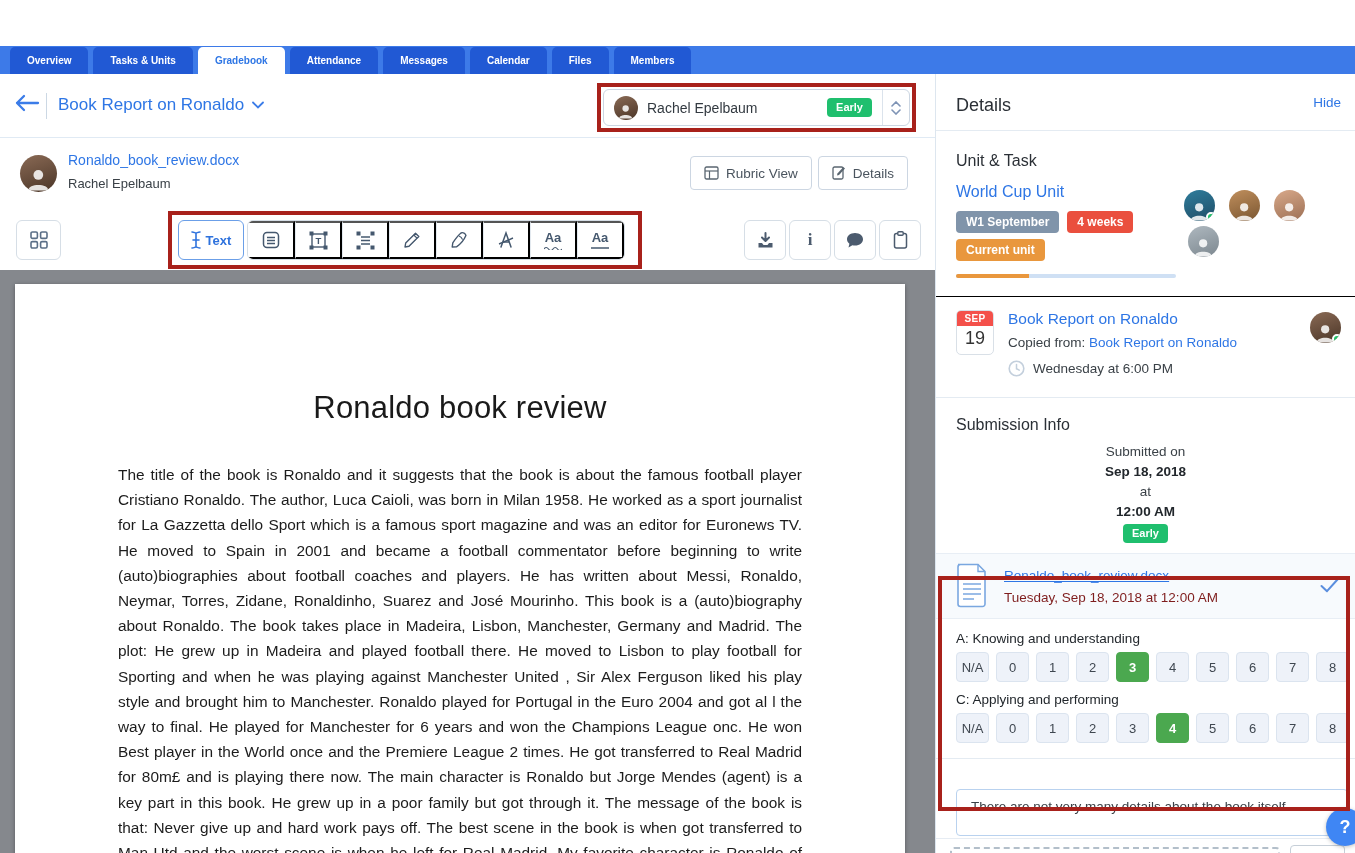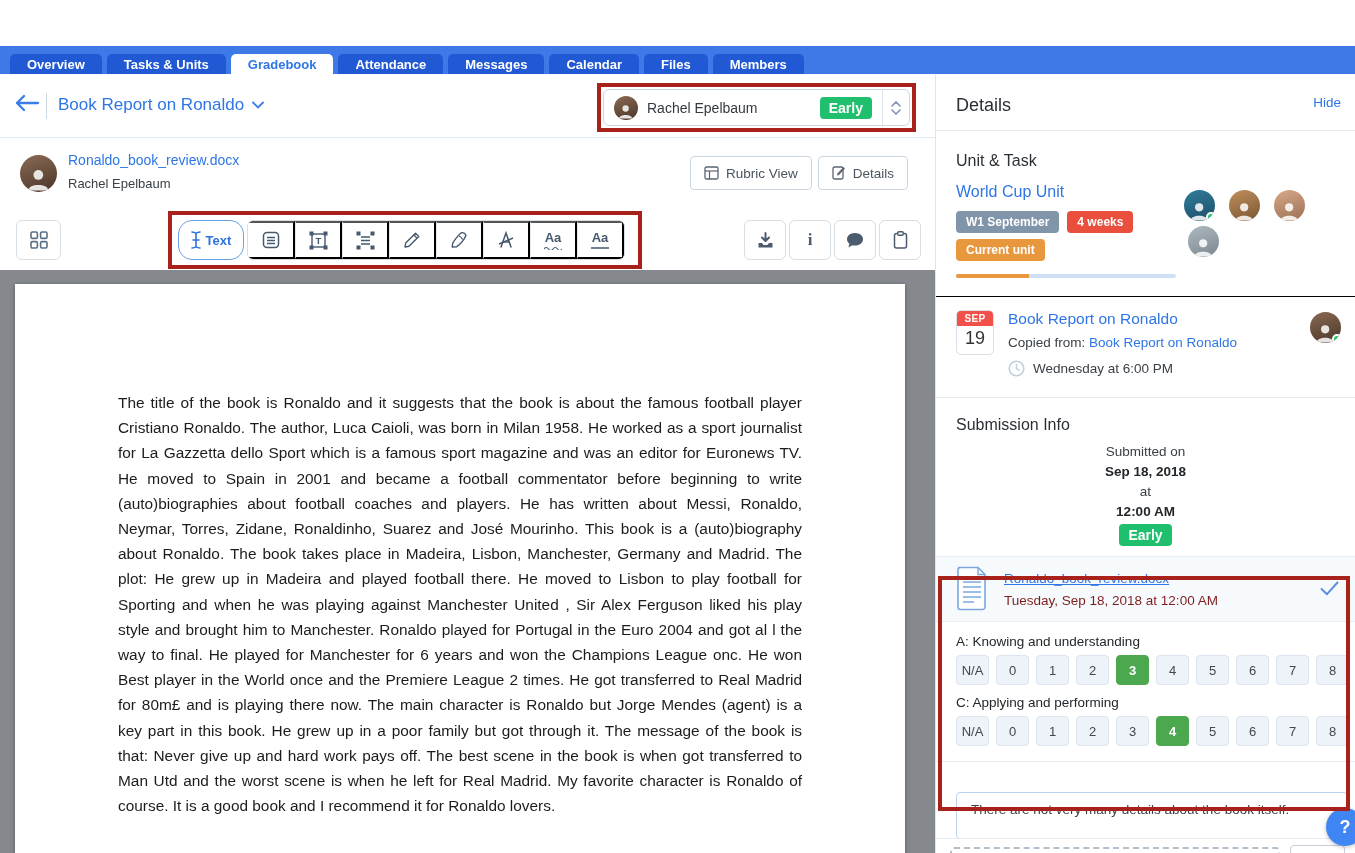--- a/index.html
+++ b/index.html
@@ -3,21 +3,21 @@
 <meta charset="utf-8">
 <style>
   * { box-sizing: border-box; margin: 0; padding: 0; }
   body { font-family: "Liberation Sans", sans-serif; background:#fff; }
   #app { position: relative; width: 1355px; height: 853px; background:#fff; overflow: hidden; }
 
   
   .topbar { position:absolute; left:0; top:0; width:1355px; height:46px; background:#3d7ae8; }
   .topbar h1 { color:#fff; font-size:20px; font-weight:700; padding:11px 0 0 17px; letter-spacing:.2px; }
   .tabbar { position:absolute; left:0; top:46px; width:1355px; height:28px; background:#3d7ae8; display:flex; align-items:flex-end; padding-left:10px; gap:5px; }
-  .tab { height:20px; background:#2159d4; color:#fff; font-size:13px; font-weight:700; border-radius:5px 5px 0 0; padding:0 17px; display:flex; align-items:center; cursor:pointer; }
+  .tab { height:27px; background:#2159d4; color:#fff; font-size:10px; font-weight:700; border-radius:5px 5px 0 0; padding:0 17px; display:flex; align-items:center; cursor:pointer; }
   .tab.active { background:#fff; color:#2e76e5; }
 
   
   .left-pane { position:absolute; left:0; top:74px; width:935px; height:779px; background:#fff; }
   .title-row { position:relative; height:64px; border-bottom:1px solid #e0eaf4; }
   .back-arrow { position:absolute; left:14px; top:20px; cursor:pointer; }
   .nav-divider { position:absolute; left:46px; top:19px; width:1px; height:26px; background:#ccd8e4; }
   .page-title { position:absolute; left:58px; top:21px; color:#2e76e5; font-size:17px; font-weight:500; display:flex; align-items:center; gap:8px; cursor:pointer; }
 
   .selector-outer { position:absolute; left:603px; top:89px; width:307px; height:37px; background:#fff; border:1px solid #ccd6e2; border-radius:6px; display:flex; align-items:stretch; z-index:5; }
@@ -37,21 +37,21 @@
   .file-row { position:relative; height:72px; }
   .file-row .avatar { position:absolute; left:20px; top:17px; width:37px; height:37px; }
   .file-link { position:absolute; left:68px; top:14px; font-size:14px; color:#2e76e5; cursor:pointer; }
   .file-author { position:absolute; left:68px; top:38px; font-size:13px; color:#3a4147; }
   .hdr-btns { position:absolute; right:27px; top:18px; display:flex; gap:6px; }
   .btn { display:flex; align-items:center; gap:7px; height:34px; padding:0 13px; background:#fff; border:1px solid #ccd6e2; border-radius:4px; font-size:13.5px; color:#4a545e; cursor:pointer; }
 
   .tool-row { position:relative; height:60px; }
   .grid-btn { position:absolute; left:16px; top:10px; width:45px; height:40px; border:1px solid #d6dee6; border-radius:6px; background:#fff; display:flex; align-items:center; justify-content:center; cursor:pointer; }
   .tool-group { position:absolute; left:178px; top:10px; display:flex; }
-  .tool-text-btn { width:66px; height:40px; border:1px solid #6b9fe8; border-radius:14px; background:#fff; color:#2e72dd; display:flex; align-items:center; justify-content:center; gap:5px; font-size:13px; font-weight:700; cursor:pointer; margin-right:3px; }
+  .tool-text-btn { width:66px; height:40px; border:1px solid #6b9fe8; border-radius:6px; background:#fff; color:#2e72dd; display:flex; align-items:center; justify-content:center; gap:5px; font-size:13px; font-weight:700; cursor:pointer; margin-right:3px; }
   .tg { display:flex; border:1px solid #d6dee6; border-radius:6px; overflow:hidden; }
   .tg-btn { width:47px; height:38px; background:#fff; border-left:1px solid #e3e9ef; display:flex; align-items:center; justify-content:center; color:#45586e; cursor:pointer; }
   .tg-btn:first-child { border-left:none; }
   .aa { font-size:13px; font-weight:700; color:#45586e; line-height:1; }
   .actions { position:absolute; left:744px; top:10px; display:flex; gap:3px; }
   .act-btn { width:42px; height:40px; border:1px solid #d6dee6; border-radius:6px; background:#fff; display:flex; align-items:center; justify-content:center; color:#4c5b6e; cursor:pointer; font-weight:700; }
 
   .doc-viewer { position:absolute; left:0; top:196px; width:935px; height:583px; background:#85888d; }
   .doc-page { position:absolute; left:15px; top:14px; width:890px; height:600px; background:#fff; box-shadow:0 1px 4px rgba(0,0,0,.35); padding:106px 103px 0 103px; }
   .doc-title { text-align:center; font-size:31px; color:#1a1a1a; font-weight:400; margin-bottom:36px; letter-spacing:.2px; }
@@ -86,21 +86,21 @@
   .copied-line { margin-top:7px; font-size:13.5px; color:#3a4147; }
   .copied-line a { color:#2e76e5; text-decoration:none; cursor:pointer; }
   .task-badge { margin-top:8px; }
   .due-row { margin-top:10px; display:flex; align-items:center; gap:8px; font-size:13.5px; color:#3a4147; }
   .task-desc { margin-top:11px; font-size:13.5px; color:#3a4147; }
   .task-avatar { position:absolute; right:14px; top:15px; width:31px; height:31px; }
 
   .sub-sec { padding:18px 20px 10px 20px; }
   .submitted-line { margin-top:10px; font-size:13.5px; color:#3a4147; display:flex; align-items:center; gap:5px;flex-direction:column; }
   .submitted-line b { color:#22272c; }
-  .pill.early { background:#1fbf6e; font-size:14px; padding:4px 9px; }
+  .pill.early { background:#1fbf6e; font-size:11px; padding:4px 9px; }
 
   .file-strip { position:relative; background:#f7fafd; border-top:1px solid #e8eef5; border-bottom:1px solid #e8eef5; padding:10px 20px 11px 20px; display:flex; gap:13px; align-items:center; height:66px; }
   .strip-link { font-size:13.5px; color:#2e76e5; text-decoration:underline; cursor:pointer; }
   .strip-date { margin-top:6px; font-size:13.5px; color:#7f1d1d; }
   .strip-check { position:absolute; right:16px; top:24px; }
 
   .grades-block { padding:12px 20px 0 20px; height:140px; border-bottom:1px solid #e4ebf2; }
   .grade-label { font-size:13.5px; color:#22272c; }
   .grade-row { display:flex; gap:7px; margin:6px 0 10px 0; }
   .grade-btn { min-width:33px; height:30px; padding:0 6px; background:#eef2f9; border:1px solid #dbe4ef; border-radius:4px; font-size:13px; color:#3f4750; display:flex; align-items:center; justify-content:center; cursor:pointer; }
@@ -294,20 +294,21 @@
           <svg width="15" height="18" viewBox="0 0 15 18">
               <rect x="1.5" y="2.5" width="12" height="14.5" rx="2" fill="none" stroke="#4c5b6e" stroke-width="1.5"></rect>
               <rect x="4.8" y="0.8" width="5.4" height="3.4" rx="1" fill="#fff" stroke="#4c5b6e" stroke-width="1.4"></rect>
             </svg>
         </button>
       </div>
     </div>
 
     <div class="doc-viewer">
       <div class="doc-page">
+        <div class="doc-title">Ronaldo book review</div>
         <p class="doc-body">The title of the book is Ronaldo and it suggests that the book is about the famous football player Cristiano Ronaldo. The author, Luca Caioli, was born in Milan 1958. He worked as a sport journalist for La Gazzetta dello Sport which is a famous sport magazine and was an editor for Euronews TV. He moved to Spain in 2001 and became a football commentator before beginning to write (auto)biographies about football coaches and players. He has written about Messi, Ronaldo, Neymar, Torres, Zidane, Ronaldinho, Suarez and José Mourinho. This book is a (auto)biography about Ronaldo. The book takes place in Madeira, Lisbon, Manchester, Germany and Madrid. The plot: He grew up in Madeira and played football there. He moved to Lisbon to play football for Sporting and when he was playing against Manchester United , Sir Alex Ferguson liked his play style and brought him to Manchester. Ronaldo played for Portugal in the Euro 2004 and got al l the way to final. He played for Manchester for 6 years and won the Champions League onc. He won Best player in the World once and the Premiere League 2 times. He got transferred to Real Madrid for 80m£ and is playing there now. The main character is Ronaldo but Jorge Mendes (agent) is a key part in this book. He grew up in a poor family but got through it. The message of the book is that: Never give up and hard work pays off. The best scene in the book is when got transferred to Man Utd and the worst scene is when he left for Real Madrid. My favorite character is Ronaldo of course. It is a good book and I recommend it for Ronaldo lovers.</p>
       </div>
     </div>
   </section>
 
   <div class="selector-outer">
     <div class="selector-main">
       <span class="avatar av-rachel" style="width:24px;height:24px;">
         <svg viewBox="0 0 24 24">
             <circle cx="12" cy="9" r="4.4" fill="rgba(255,255,255,.85)"></circle>

